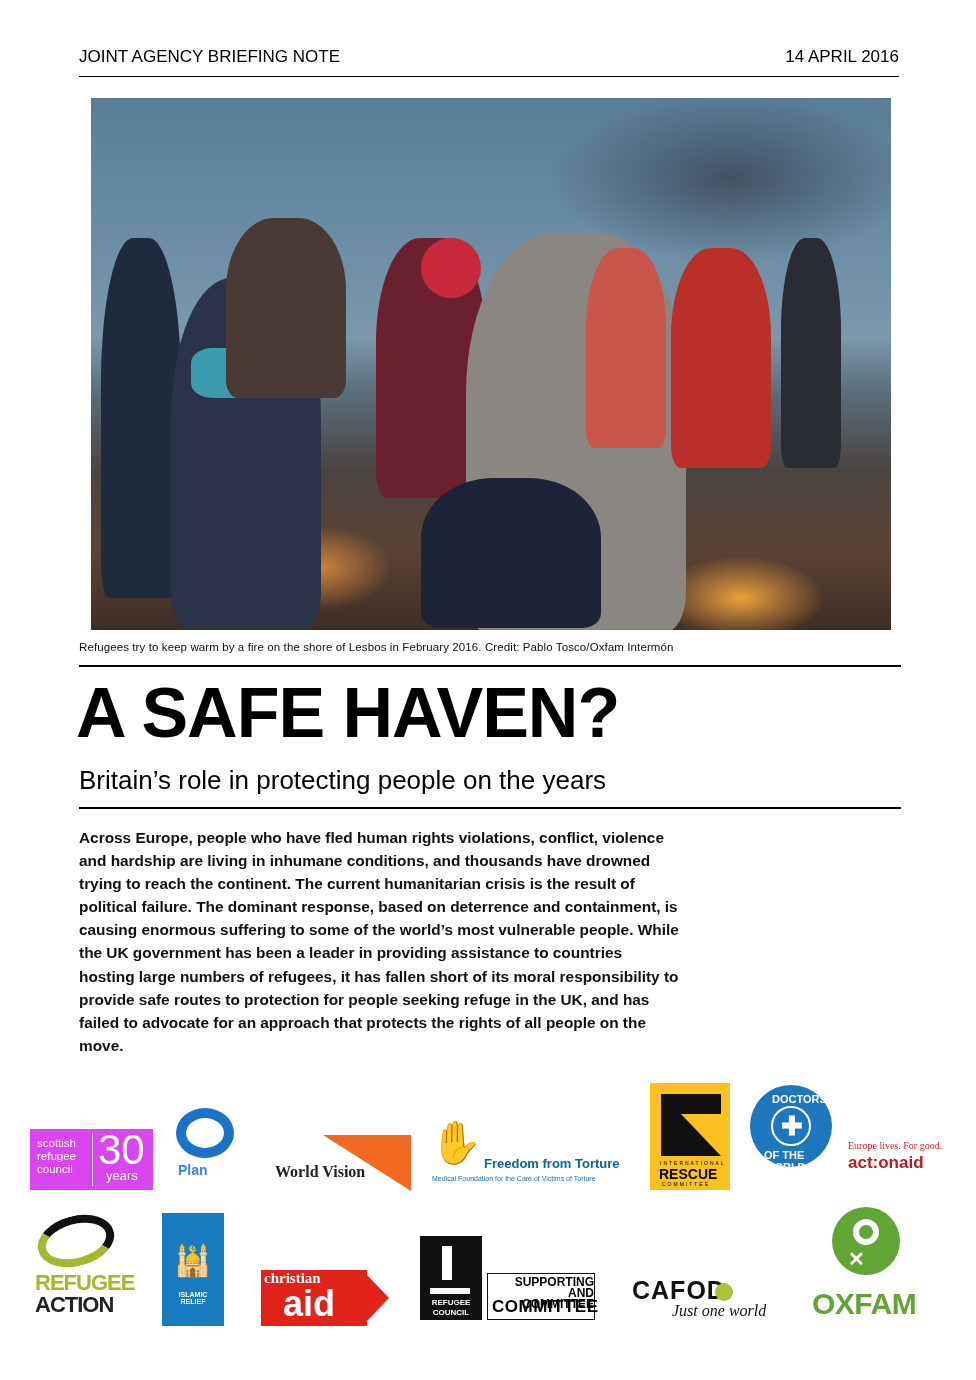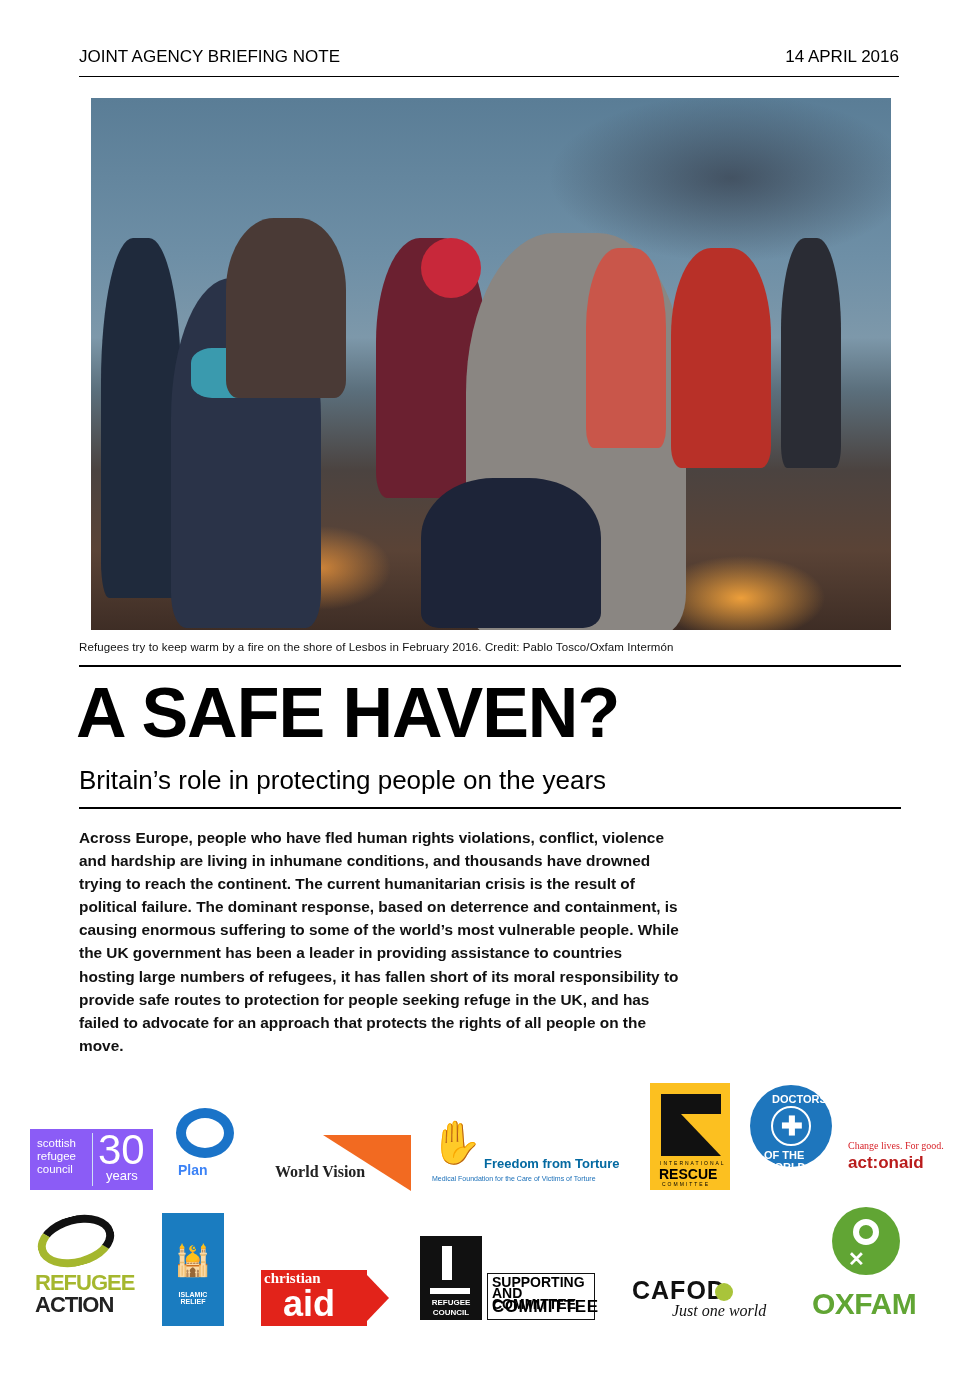--- a/index.html
+++ b/index.html
@@ -19,21 +19,21 @@
   .photo .fig { position:absolute; border-radius:40% 40% 10% 10%; }
   .caption { position:absolute; top:641px; left:79px; font-size:11.5px; color:#111; letter-spacing:0.1px; }
   .rule-mid { position:absolute; top:665px; left:79px; width:822px; height:2px; background:#000; }
   .title { position:absolute; top:672px; left:76px; font-size:70px; font-weight:bold; letter-spacing:-1px; line-height:82px; }
   .subtitle { position:absolute; top:763px; left:79px; font-size:26px; line-height:34px; }
   .rule-sub { position:absolute; top:807px; left:79px; width:822px; height:2px; background:#000; }
   .body-text { position:absolute; top:826px; left:79px; width:600px; font-size:15.4px; font-weight:bold; line-height:23.1px; color:#111; }
 
   .logo { position:absolute; }
   
-  .src { left:30px; top:1129px; width:123px; height:61px; background:#8b5cf6; color:#fff; font-size:11.5px; line-height:13px; }
+  .src { left:30px; top:1129px; width:123px; height:61px; background:#d946ef; color:#fff; font-size:11.5px; line-height:13px; }
   .src .l { position:absolute; left:7px; top:8px; }
   .src .div { position:absolute; left:62px; top:4px; width:1px; height:53px; background:#cfe0f5; }
   .src .n { position:absolute; left:68px; top:0px; font-size:42px; line-height:42px; }
   .src .y { position:absolute; left:76px; top:40px; font-size:13px; }
   
   .plan { left:170px; top:1108px; width:80px; height:80px; }
   .plan .ring { position:absolute; left:6px; top:0; width:58px; height:50px; border:10px solid #1a73c8; border-radius:50%; box-sizing:border-box; }
   .plan .txt { position:absolute; left:8px; top:54px; font-size:14px; font-weight:bold; color:#3b82f6; }
   
   .wv { left:275px; top:1135px; width:140px; height:55px; }
@@ -72,21 +72,21 @@
   .ca { left:261px; top:1270px; width:128px; height:68px; }
   .ca .box { position:absolute; left:0; top:0; width:106px; height:56px; background:#e2231a; }
   .ca .arr { position:absolute; left:106px; top:5px; width:0; height:0; border-top:23px solid transparent; border-bottom:23px solid transparent; border-left:22px solid #e2231a; }
   .ca .t1 { position:absolute; left:3px; top:0; color:#fff; font-family:"Liberation Serif", serif; font-size:15px; font-weight:bold; }
   .ca .t2 { position:absolute; left:22px; top:14px; color:#fff; font-size:36px; font-weight:bold; line-height:40px; }
   .rc { left:420px; top:1236px; width:62px; height:84px; background:#111; }
   .rc .bar { position:absolute; left:22px; top:10px; width:10px; height:34px; background:#fff; }
   .rc .floor { position:absolute; left:10px; top:52px; width:40px; height:6px; background:#fff; }
   .rc .t { position:absolute; left:2px; top:62px; color:#fff; font-size:8px; font-weight:bold; text-align:center; width:58px; line-height:10px; }
   .sr { left:487px; top:1273px; width:108px; height:47px; border:1.5px solid #111; box-sizing:border-box; }
-  .sr .t1 { position:absolute; left:4px; top:3px; font-size:14px; font-weight:bold; line-height:11px; }
+  .sr .t1 { position:absolute; left:4px; top:3px; font-size:12px; font-weight:bold; line-height:11px;text-align:right; }
   .sr .t2 { position:absolute; left:4px; top:24px; font-size:17px; font-weight:bold; line-height:18px; letter-spacing:0.5px; }
   .cafod { left:632px; top:1276px; width:145px; height:48px; }
   .cafod .t1 { position:absolute; left:0; top:0; font-size:25px; font-weight:bold; color:#111; letter-spacing:1px; }
   .cafod .dot { position:absolute; left:83px; top:7px; width:18px; height:18px; border-radius:50%; background:#a9c43a; }
   .cafod .t2 { position:absolute; left:40px; top:26px; font-family:"Liberation Serif", serif; font-style:italic; font-size:16px; color:#111; }
   .ox { left:812px; top:1207px; width:106px; height:118px; }
   .ox .c { position:absolute; left:20px; top:0; width:68px; height:68px; border-radius:50%; background:#61a534; }
   .ox .h { position:absolute; left:41px; top:12px; width:26px; height:26px; border-radius:50%; border:6px solid #fff; box-sizing:border-box; }
   .ox .b { position:absolute; left:36px; top:40px; color:#fff; font-size:20px; font-weight:bold; }
   .ox .t { position:absolute; left:0; top:80px; font-size:30px; font-weight:bold; color:#61a534; letter-spacing:-0.5px; }
@@ -158,21 +158,21 @@
 </div>
 
 <div class="logo dotw">
   <div class="t" style="left:22px;top:8px;">DOCTORS</div>
   <div class="inner"></div>
   <div class="cross">✚</div>
   <div class="t" style="left:14px;top:64px;">OF THE WORLD</div>
 </div>
 
 <div class="logo aa">
-  <div class="t1">Change lives. For good.</div>
+  <div class="t1">Europe lives. For good.</div>
   <div class="t2">act:onaid</div>
 </div>
 
 <div class="logo ra">
   <div class="ring"></div>
   <div class="t1">REFUGEE</div>
   <div class="t2">ACTION</div>
 </div>
 
 <div class="logo ir">

